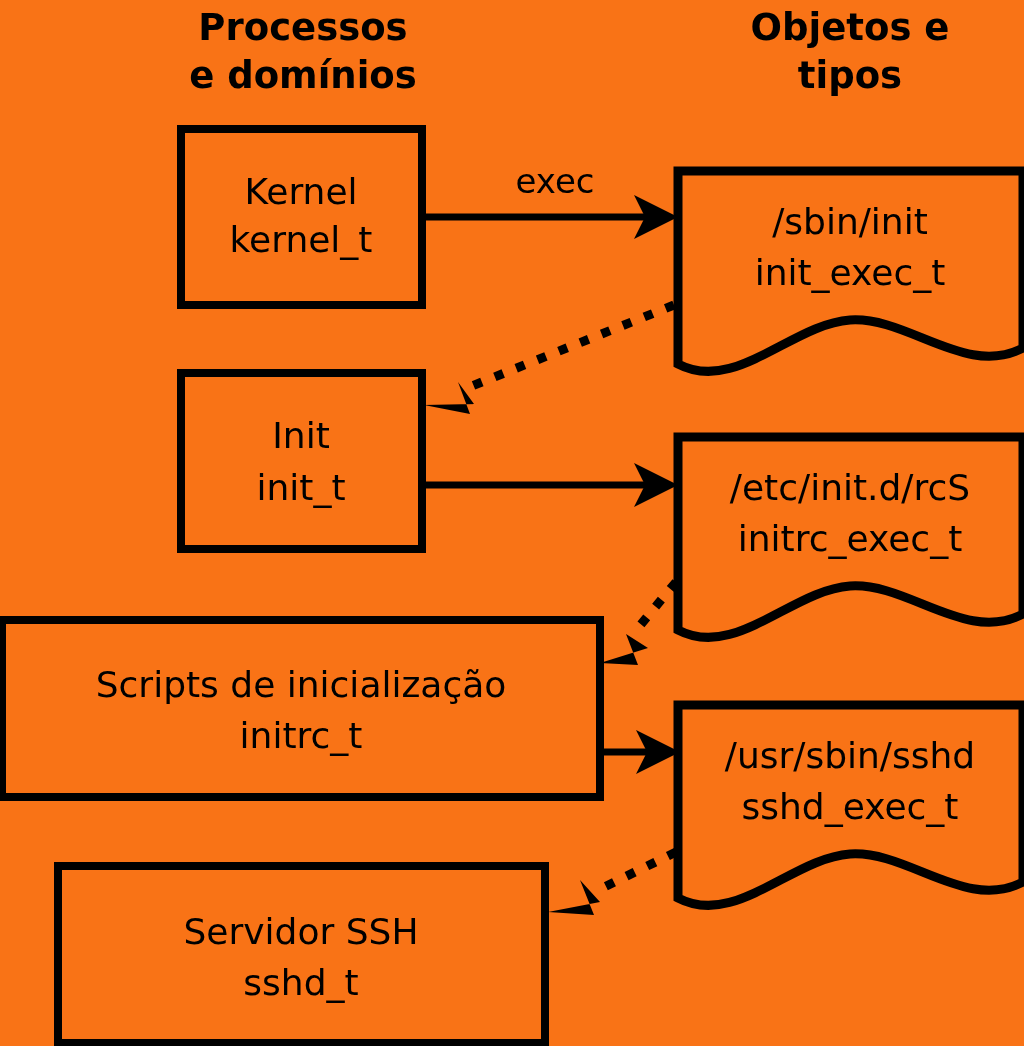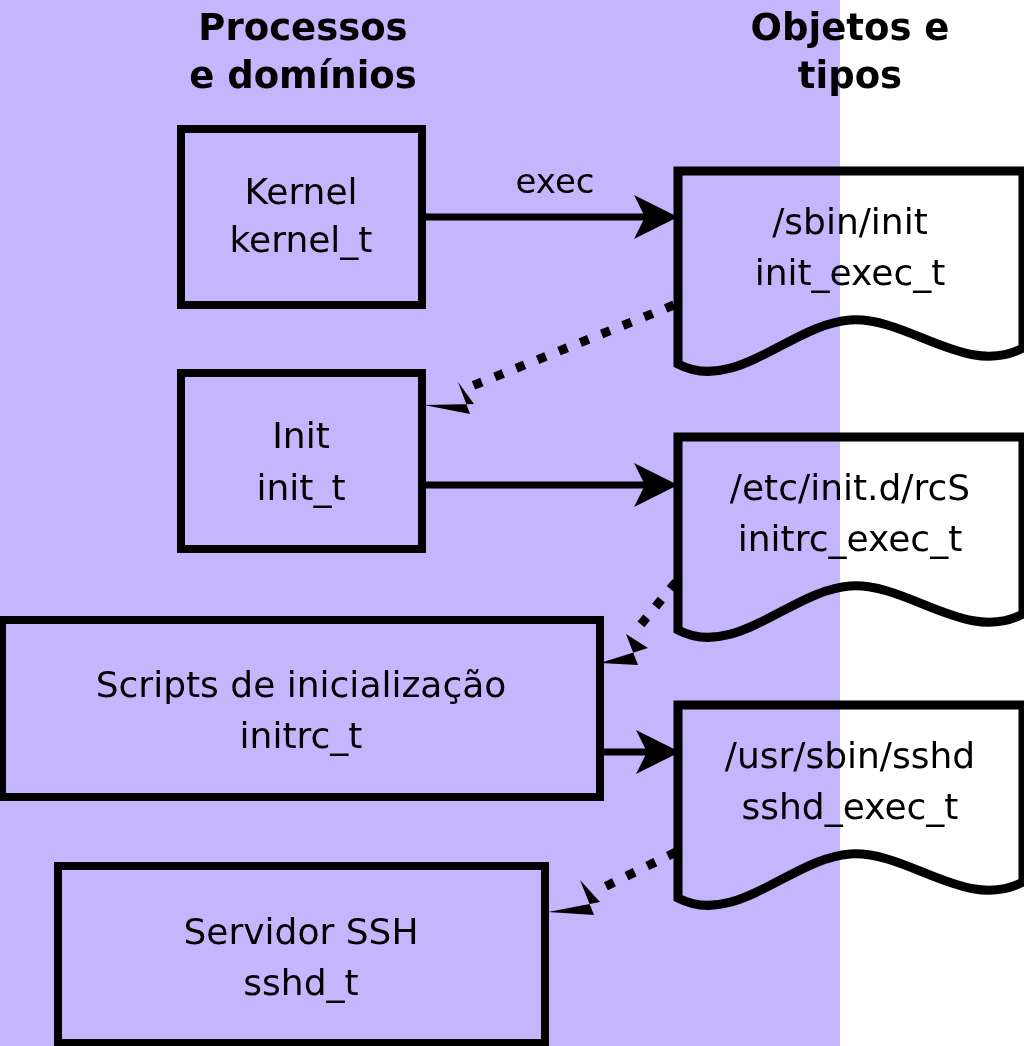--- a/index.html
+++ b/index.html
@@ -8,23 +8,23 @@
     background: #ffffff;
   }
   body {
     width: 1024px;
     height: 1046px;
     overflow: hidden;
     font-family: "DejaVu Sans", sans-serif;
   }
   #diagram-root {
     position: relative;
-    width: 840px;
+    width: 1024px;
     height: 1046px;
-    background: #c4b5fd;
+    background: #f97316;
   }
   svg#diagram-svg {
     display: block;
     width: 1024px;
     height: 1046px;
   }
   .col-title {
     font-family: "DejaVu Sans", sans-serif;
     font-weight: bold;
     font-size: 37px;

